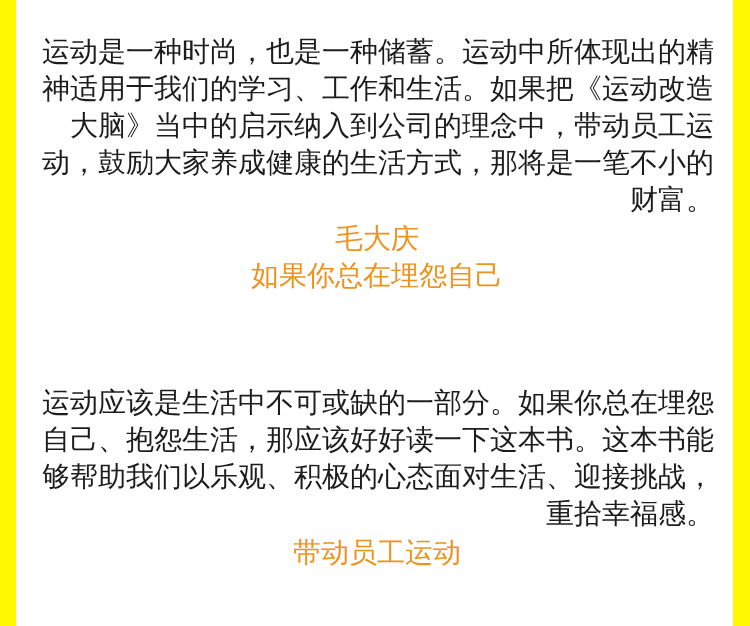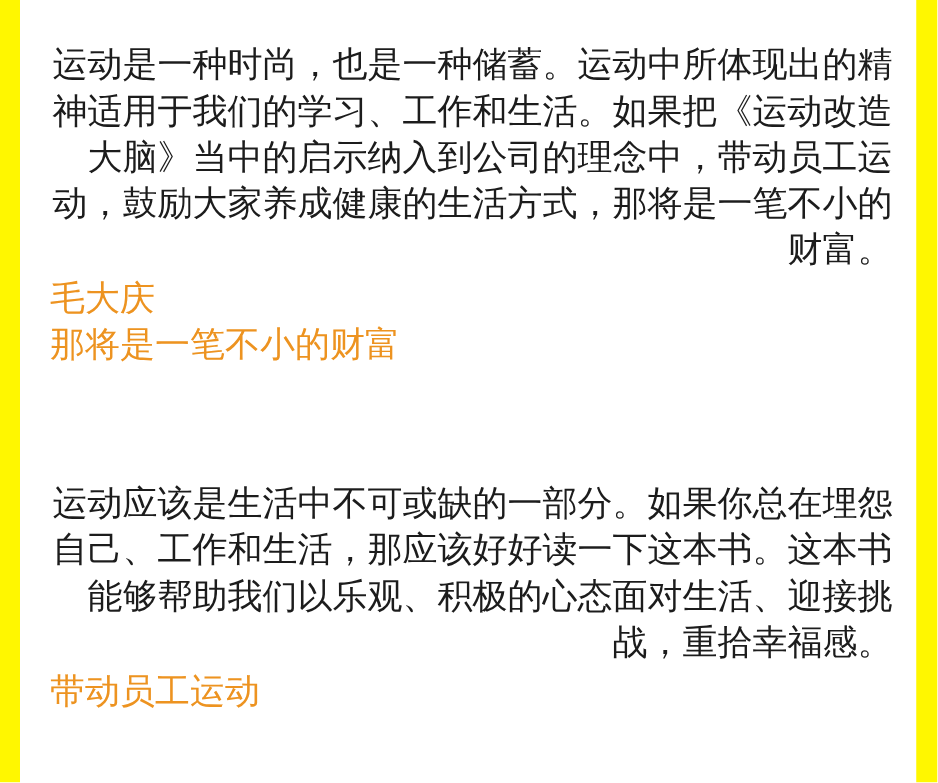--- a/index.html
+++ b/index.html
@@ -36,21 +36,21 @@
     font-size: 28px;
     line-height: 37px;
     font-weight: 300;
     color: #1c1c1c;
     text-align: right;
     letter-spacing: 0;
     margin-top: 12px;
   }
   .attribution {
     margin-top: 2px;
-    text-align: left;
+    text-align: center;
     color: #ed9320;
   }
   .author-name,
   .author-title {
     font-size: 28px;
     line-height: 37px;
     font-weight: 300;
   }
   .testimonial-2 {
     margin-top: 90px;
@@ -62,25 +62,25 @@
 <div class="page">
   <div class="accent-bar left"></div>
   <div class="accent-bar right"></div>
 
   <div class="content">
 
     <section class="testimonial testimonial-1">
       <p class="quote">运动是一种时尚，也是一种储蓄。运动中所体现出的精神适用于我们的学习、工作和生活。如果把《运动改造大脑》当中的启示纳入到公司的理念中，带动员工运动，鼓励大家养成健康的生活方式，那将是一笔不小的财富。</p>
       <div class="attribution">
         <div class="author-name">毛大庆</div>
-        <div class="author-title">那将是一笔不小的财富</div>
+        <div class="author-title">如果你总在埋怨自己</div>
       </div>
     </section>
 
     <section class="testimonial testimonial-2">
-      <p class="quote">运动应该是生活中不可或缺的一部分。如果你总在埋怨自己、工作和生活，那应该好好读一下这本书。这本书能够帮助我们以乐观、积极的心态面对生活、迎接挑战，重拾幸福感。</p>
+      <p class="quote">运动应该是生活中不可或缺的一部分。如果你总在埋怨自己、抱怨生活，那应该好好读一下这本书。这本书能够帮助我们以乐观、积极的心态面对生活、迎接挑战，重拾幸福感。</p>
       <div class="attribution">
         <div class="author-title">带动员工运动</div>
       </div>
     </section>
 
   </div>
 </div>
 
 </body></html>

